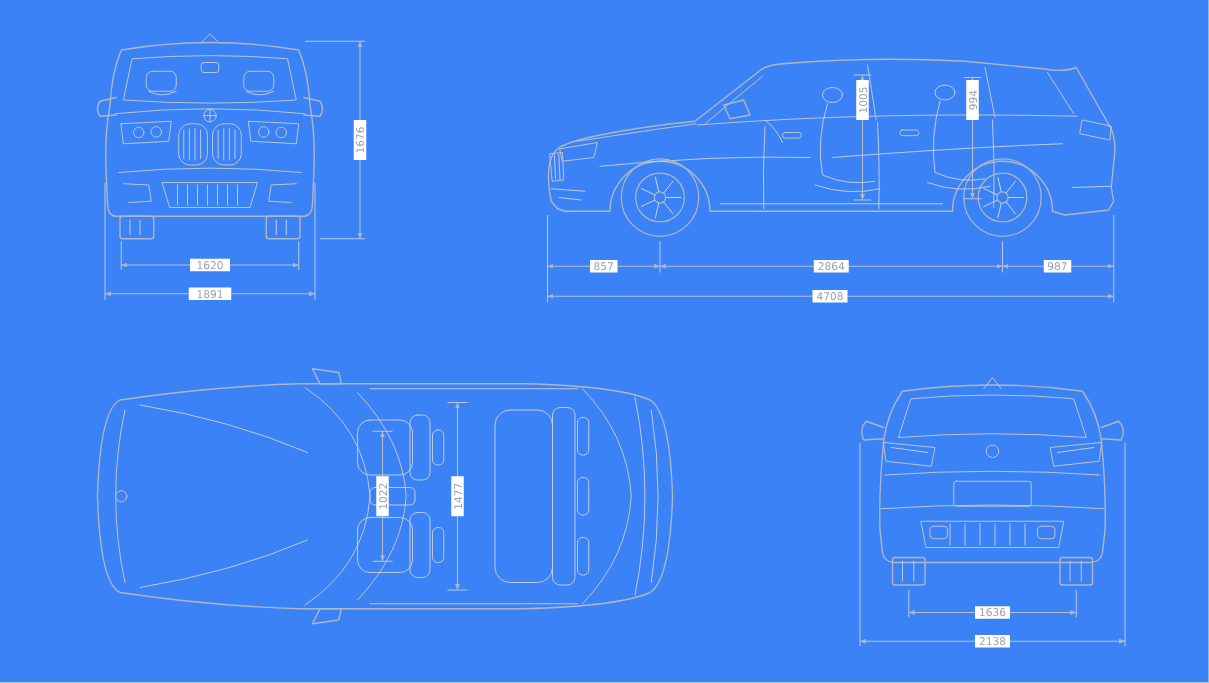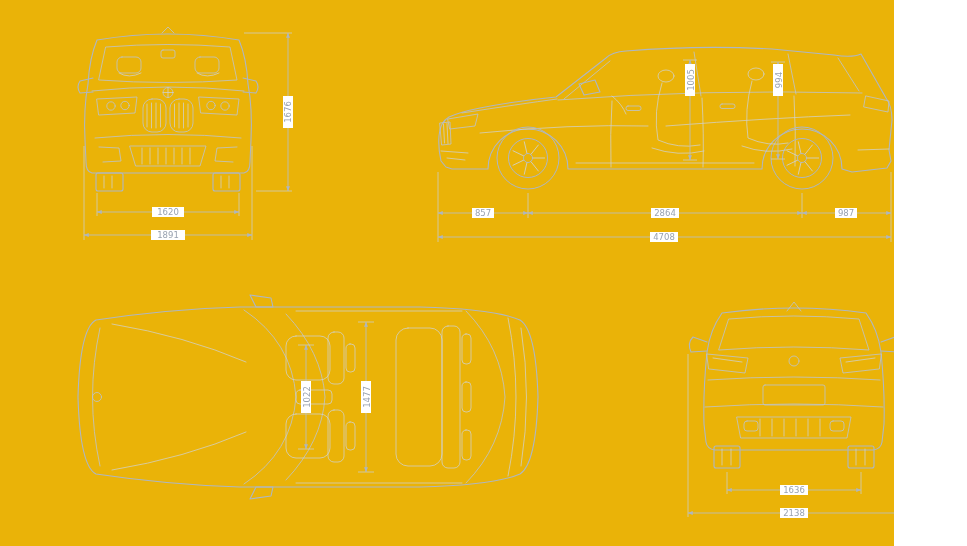--- a/index.html
+++ b/index.html
@@ -1,16 +1,16 @@
 <!DOCTYPE html>
 <html><head>
 <meta charset="utf-8">
 <style>
   html,body{margin:0;padding:0;background:#ffffff;}
-  .canvas{position:relative;width:894px;height:546px;background:#eab308;overflow:hidden;}
+  .canvas{position:relative;width:967px;height:546px;background:#3b82f6;overflow:hidden;}
   svg{display:block;}
   .o  {fill:none;stroke:#aeb7c3;stroke-width:1.1;stroke-linecap:round;stroke-linejoin:round;}
   .d  {fill:none;stroke:#bcc4ce;stroke-width:0.8;stroke-linecap:round;stroke-linejoin:round;}
   .g2 {fill:none;stroke:#ced4dc;stroke-width:0.7;stroke-linecap:round;stroke-linejoin:round;}
   .dim{fill:none;stroke:#b8c0cb;stroke-width:0.8;}
   .ext{fill:none;stroke:#ccd2da;stroke-width:0.7;}
   .lbl{fill:#98a2b0;font-family:"DejaVu Sans",sans-serif;font-size:8.5px;text-anchor:middle;}
   .lblbg{fill:#ffffff;}
 </style>
 </head>

